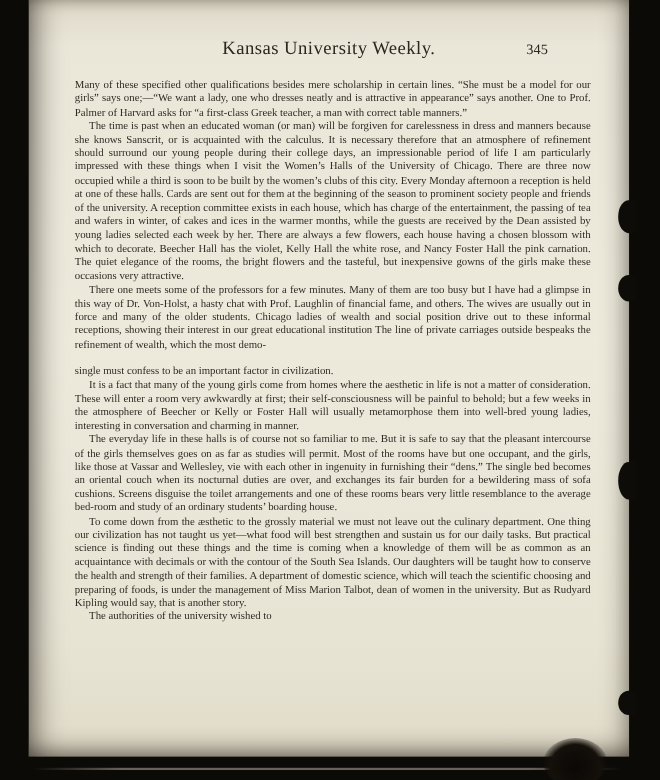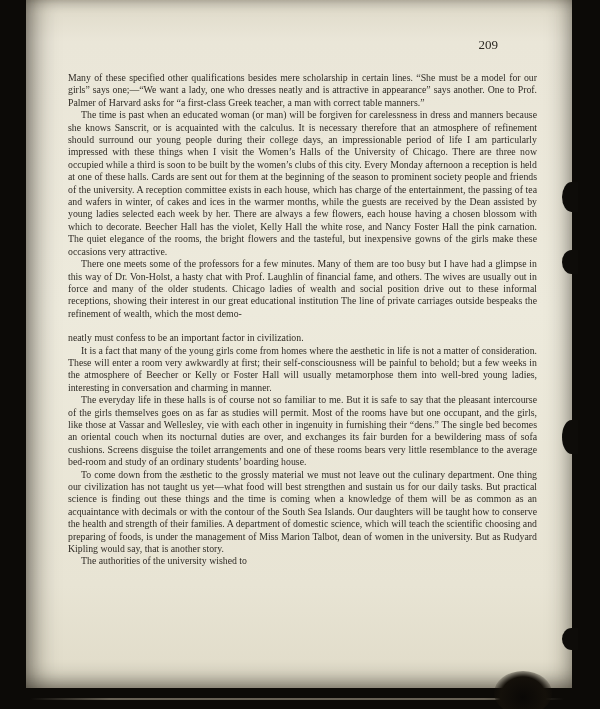--- a/index.html
+++ b/index.html
@@ -68,33 +68,34 @@
   .col p.cont{text-indent:0;}
 </style>
 </head>
 <body>
 
 <div class="scan">
 
   <div class="paper">
 
     <header class="masthead">
-      <span class="pagenum">209</span>
+      <h1 class="title">Kansas University Weekly.</h1>
+      <span class="pagenum">345</span>
     </header>
 
     <div class="cols">
 
       <div class="col">
         <p class="cont">Many of these specified other qualifications besides mere scholarship in certain lines. “She must be a model for our girls” says one;—“We want a lady, one who dresses neatly and is attractive in appearance” says another. One to Prof. Palmer of Harvard asks for “a first-class Greek teacher, a man with correct table manners.”</p>
         <p>The time is past when an educated woman (or man) will be forgiven for carelessness in dress and manners because she knows Sanscrit, or is acquainted with the calculus. It is necessary therefore that an atmosphere of refinement should surround our young people during their college days, an impressionable period of life I am particularly impressed with these things when I visit the Women’s Halls of the University of Chicago. There are three now occupied while a third is soon to be built by the women’s clubs of this city. Every Monday afternoon a reception is held at one of these halls. Cards are sent out for them at the beginning of the season to prominent society people and friends of the university. A reception committee exists in each house, which has charge of the entertainment, the passing of tea and wafers in winter, of cakes and ices in the warmer months, while the guests are received by the Dean assisted by young ladies selected each week by her. There are always a few flowers, each house having a chosen blossom with which to decorate. Beecher Hall has the violet, Kelly Hall the white rose, and Nancy Foster Hall the pink carnation. The quiet elegance of the rooms, the bright flowers and the tasteful, but inexpensive gowns of the girls make these occasions very attractive.</p>
         <p>There one meets some of the professors for a few minutes. Many of them are too busy but I have had a glimpse in this way of Dr. Von-Holst, a hasty chat with Prof. Laughlin of financial fame, and others. The wives are usually out in force and many of the older students. Chicago ladies of wealth and social position drive out to these informal receptions, showing their interest in our great educational institution The line of private carriages outside bespeaks the refinement of wealth, which the most demo-</p>
       </div>
 
       <div class="col">
-        <p class="cont">neatly must confess to be an important factor in civilization.</p>
+        <p class="cont">single must confess to be an important factor in civilization.</p>
         <p>It is a fact that many of the young girls come from homes where the aesthetic in life is not a matter of consideration. These will enter a room very awkwardly at first; their self-consciousness will be painful to behold; but a few weeks in the atmosphere of Beecher or Kelly or Foster Hall will usually metamorphose them into well-bred young ladies, interesting in conversation and charming in manner.</p>
         <p>The everyday life in these halls is of course not so familiar to me. But it is safe to say that the pleasant intercourse of the girls themselves goes on as far as studies will permit. Most of the rooms have but one occupant, and the girls, like those at Vassar and Wellesley, vie with each other in ingenuity in furnishing their “dens.” The single bed becomes an oriental couch when its nocturnal duties are over, and exchanges its fair burden for a bewildering mass of sofa cushions. Screens disguise the toilet arrangements and one of these rooms bears very little resemblance to the average bed-room and study of an ordinary students’ boarding house.</p>
         <p>To come down from the æsthetic to the grossly material we must not leave out the culinary department. One thing our civilization has not taught us yet—what food will best strengthen and sustain us for our daily tasks. But practical science is finding out these things and the time is coming when a knowledge of them will be as common as an acquaintance with decimals or with the contour of the South Sea Islands. Our daughters will be taught how to conserve the health and strength of their families. A department of domestic science, which will teach the scientific choosing and preparing of foods, is under the management of Miss Marion Talbot, dean of women in the university. But as Rudyard Kipling would say, that is another story.</p>
         <p>The authorities of the university wished to</p>
       </div>
 
     </div>
   </div>
 
   <div class="edge left"></div>

